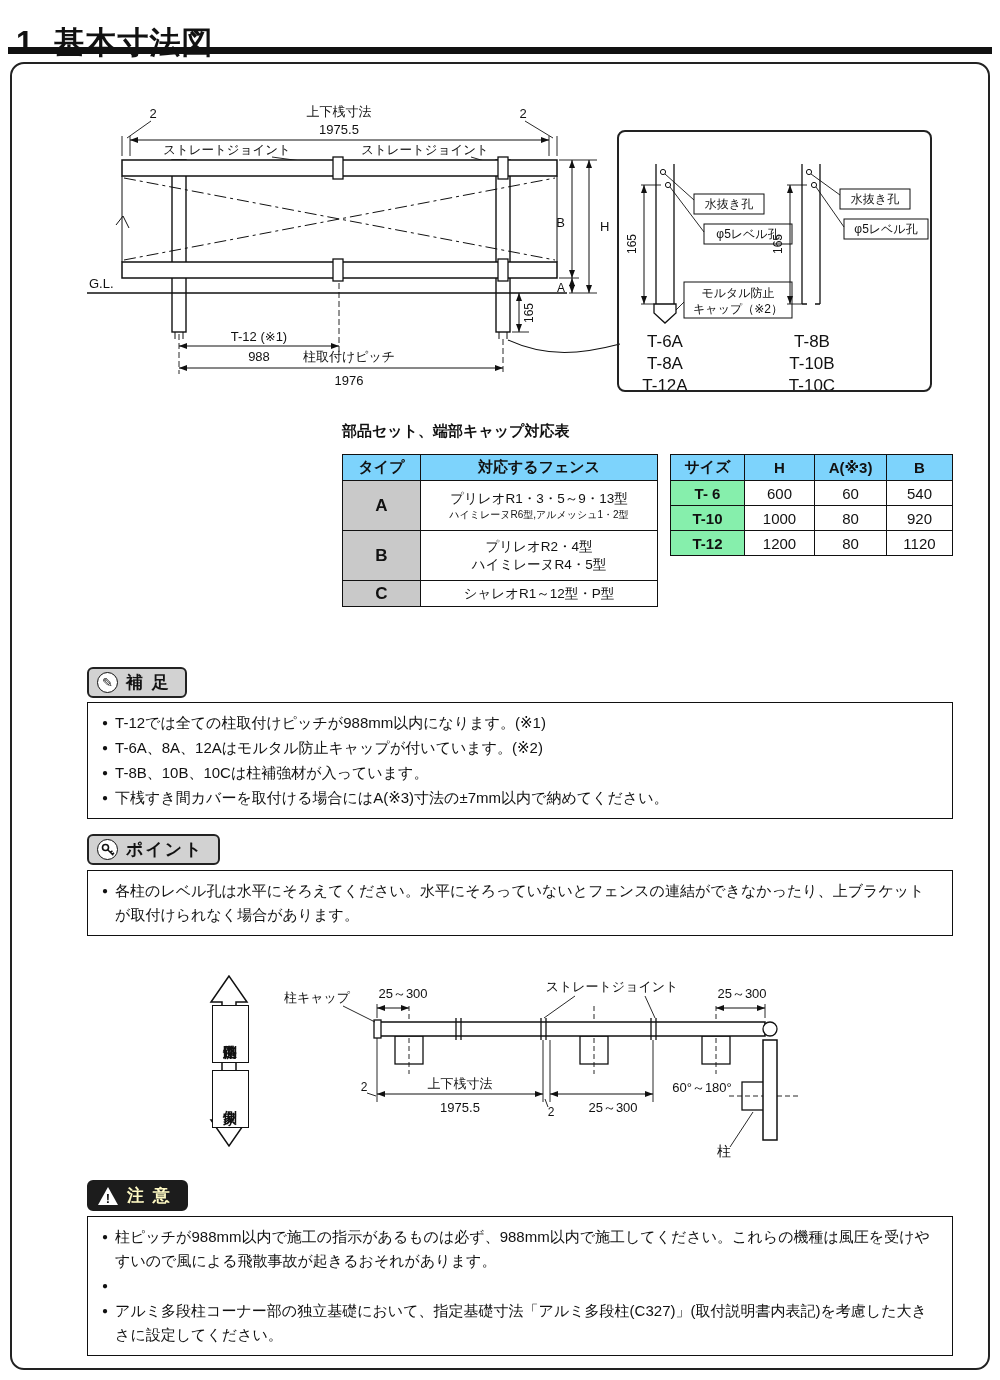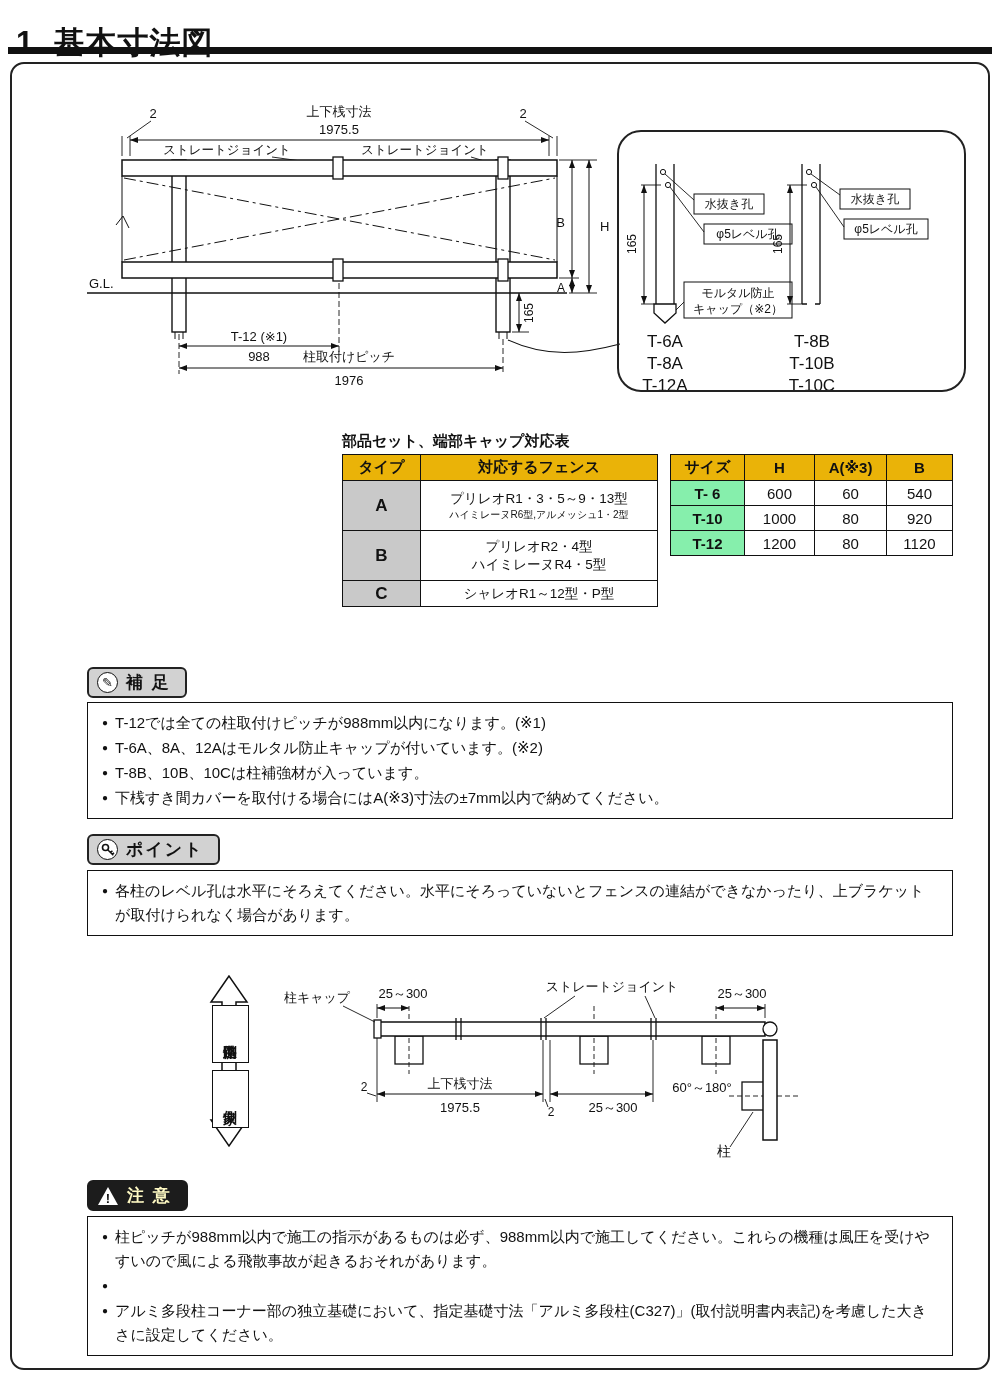--- a/index.html
+++ b/index.html
@@ -4,25 +4,25 @@
 <style>
   *{margin:0;padding:0;box-sizing:border-box;}
   html,body{background:#fff;}
   body{width:1000px;height:1380px;position:relative;color:#111;
        font-family:"Liberation Sans","DejaVu Sans",sans-serif;}
   .page-title{position:absolute;left:16px;top:22px;font-size:31px;font-weight:bold;letter-spacing:1px;}
   .title-rule{position:absolute;left:8px;top:47px;width:984px;height:7px;background:#111;}
   .main-box{position:absolute;left:10px;top:62px;width:980px;height:1308px;border:2px solid #222;border-radius:14px;background:#fff;}
   .abs{position:absolute;}
   svg text{font-family:"Liberation Sans","DejaVu Sans",sans-serif;fill:#111;}
-  .detail-box{position:absolute;left:605px;top:66px;width:349px;height:262px;border:2px solid #222;border-radius:24px;}
+  .detail-box{position:absolute;left:605px;top:66px;width:315px;height:262px;border:2px solid #222;border-radius:8px;}
   .tbl{border-collapse:collapse;position:absolute;background:#fff;}
   .tbl th,.tbl td{border:1.5px solid #111;text-align:center;vertical-align:middle;padding:2px 3px;}
-  .tbl th{background:#eab308;font-size:15px;font-weight:bold;height:26px;}
-  .tbl-title{position:absolute;left:330px;top:368px;font-size:15px;font-weight:bold;}
+  .tbl th{background:#7dd3fc;font-size:15px;font-weight:bold;height:26px;}
+  .tbl-title{position:absolute;left:330px;top:358px;font-size:15px;font-weight:bold;}
   .parts{left:330px;top:390px;}
   .parts .type{background:#c9c9c9;font-weight:bold;font-size:17px;width:78px;}
   .parts td.fence{width:237px;font-size:13.5px;height:50px;}
   .parts tr.one td.fence{height:26px;}
   .parts .fl2{font-size:10px;}
   .sizes{left:658px;top:390px;}
   .sizes td{font-size:15px;height:25px;}
   .sizes .szcol{background:#86efac;font-weight:bold;width:74px;}
   .sizes .c2{width:70px;} .sizes .c3{width:72px;} .sizes .c4{width:66px;}
   .badge{position:absolute;left:75px;height:31px;display:flex;align-items:center;gap:8px;

